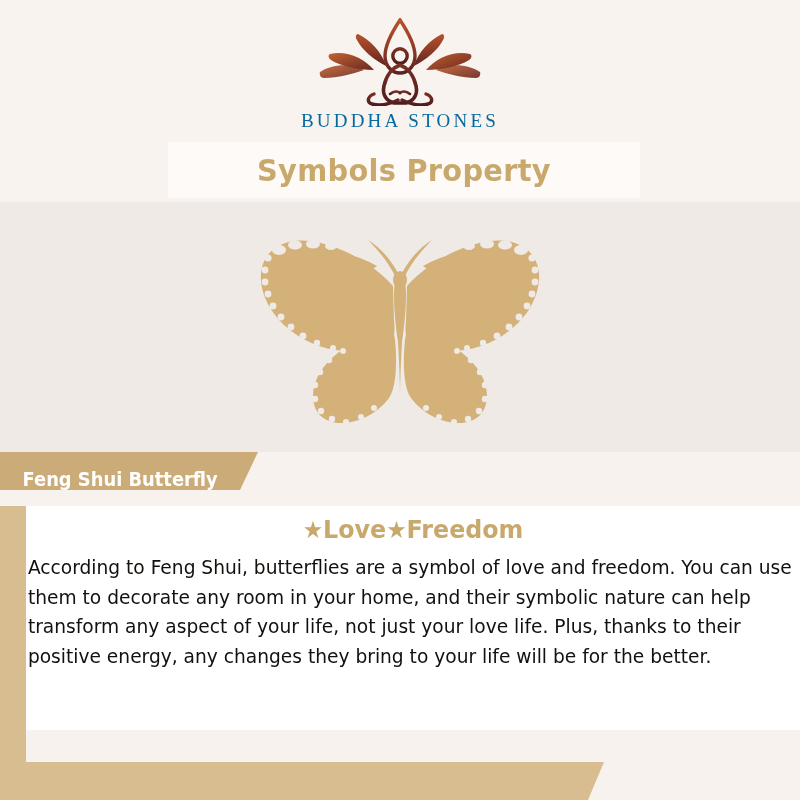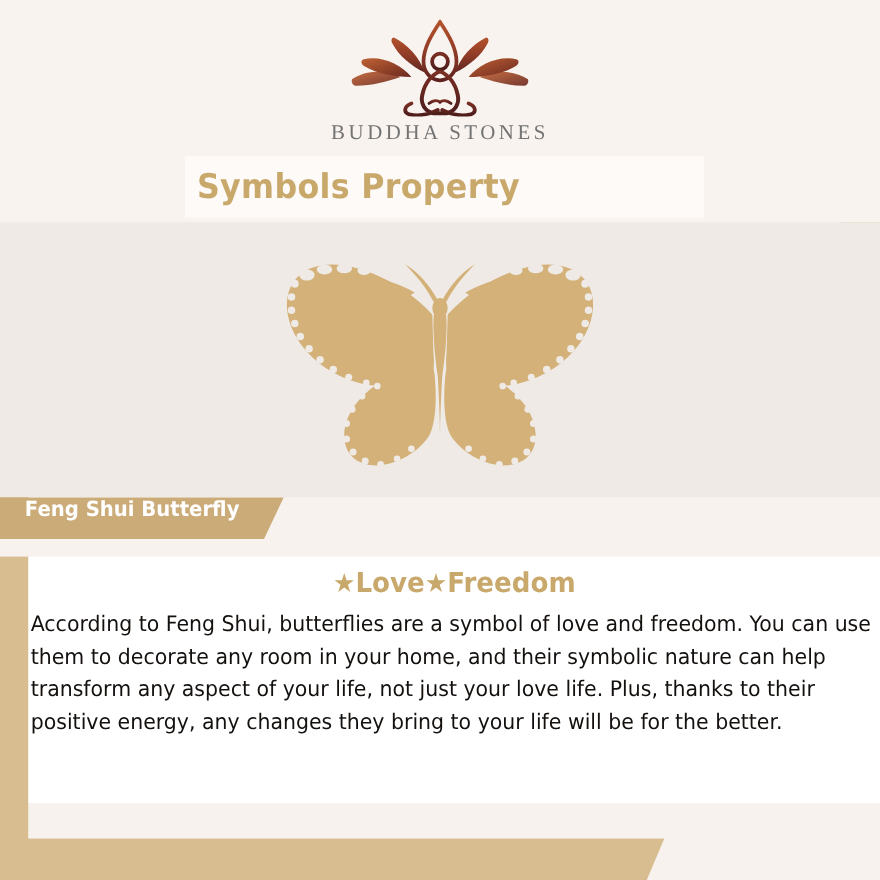--- a/index.html
+++ b/index.html
@@ -38,29 +38,29 @@
   #logo-wrap {
     position:absolute; top:18px; left:0; right:0;
     display:flex; flex-direction:column; align-items:center;
   }
   #logo-mark { width:172px; height:88px; display:block; }
   #brand-name {
     margin-top:4px;
     font-family:"Liberation Serif", serif;
     font-size:19px;
     letter-spacing:3.2px;
-    color:#737373;
+    color:#0369a1;
     white-space:nowrap;
   }
 
   
   #title-band {
     position:absolute; top:142px; left:168px; width:472px; height:56px;
     background:#fdfaf7;
-    display:flex; align-items:center; 
+    display:flex; align-items:center; justify-content:center;
   }
   #title-text {
     font-family:"DejaVu Sans", sans-serif;
     font-weight:bold;
     font-size:31px;
     color:#c9a86c;
     letter-spacing:.3px;
     transform:scaleX(.93);
   }
 
@@ -70,21 +70,21 @@
     background:#efeae6;
     display:flex; align-items:center; justify-content:center;
   }
   #butterfly-svg { width:350px; height:215px; display:block; }
 
   
   #ribbon {
     position:absolute; top:452px; left:0; width:258px; height:38px;
     background:#cbab78;
     clip-path: polygon(0 0, 100% 0, calc(100% - 18px) 100%, 0 100%);
-    display:flex; align-items:flex-start;
+    display:flex; align-items:flex-end;
   }
   #ribbon-label {
     color:#ffffff;
     font-family:"DejaVu Sans", sans-serif;
     font-weight:bold;
     font-size:19px;
     padding-left:24px;
     transform:scaleX(.94);
     transform-origin:left center;
     white-space:nowrap;

